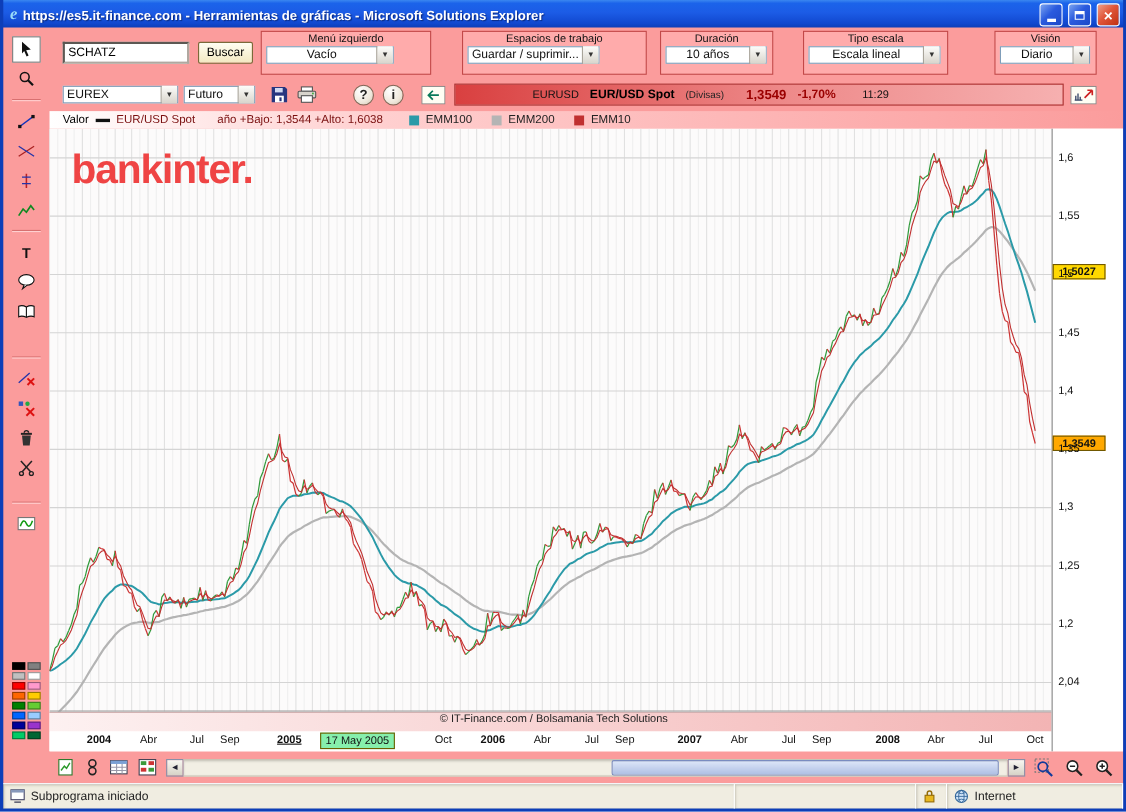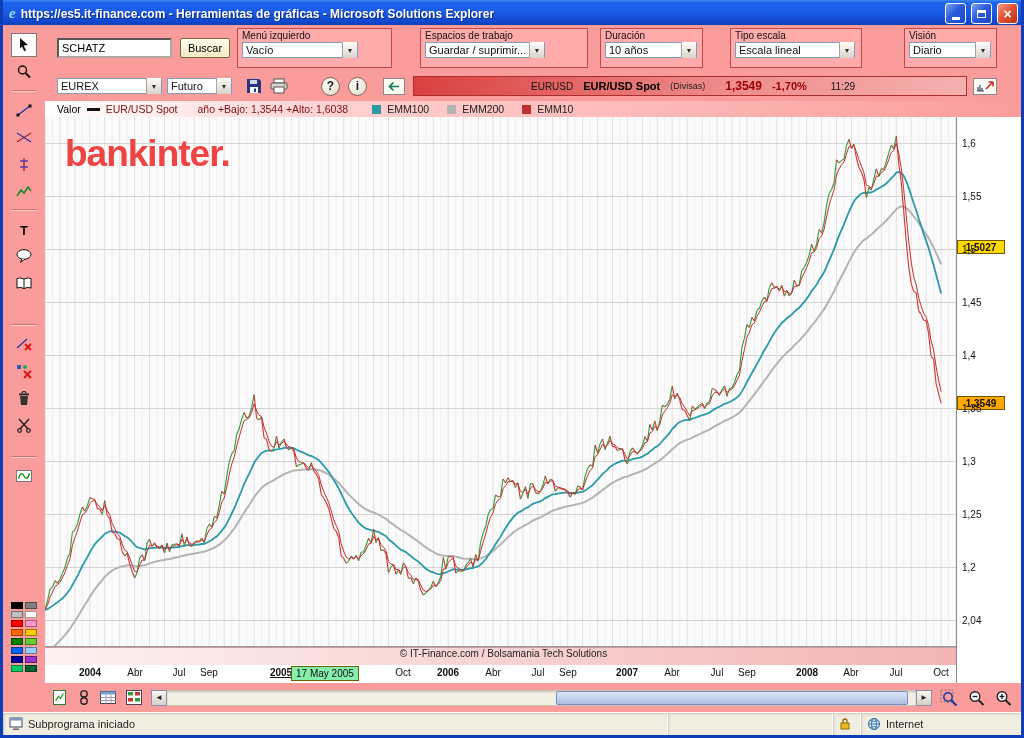--- a/index.html
+++ b/index.html
@@ -29,32 +29,32 @@
   .gap-md { margin-top:16px; }
   .palette { margin-top:auto; margin-bottom:40px; display:grid; grid-template-columns:12px 12px; gap:2px; }
   .swatch { width:12px; height:7px; border:1px solid rgba(0,0,0,.4); }
 
   .main { flex:1; display:flex; flex-direction:column; }
 
   
   .row1 { height:46px; flex:0 0 46px; display:flex; align-items:center; padding-left:12px; }
   .search-input { width:115px; height:20px; border:2px inset #b0a8a0; background:#fff; font-size:11px; font-family:"Liberation Sans",sans-serif; padding:0 3px; }
   .buscar { width:50px; height:20px; margin-left:8px; background:linear-gradient(180deg,#fffef2,#f3e9c2); border:1px solid #7a6a3a; border-radius:2px; font-size:11px; font-family:"Liberation Sans",sans-serif; }
-  .panel { border:1px solid #c24848; background:#ffabab; height:40px; padding:1px 4px 0 4px; }
+  .panel { border:1px solid #c24848; background:#ffabab; height:40px; padding:1px 4px 0 4px;text-align:center; }
   .panel-label { font-size:10px; color:#111; margin-bottom:1px; white-space:nowrap; }
   .combo { background:#fff; border:1px solid #7f9db9; height:16px; display:flex; align-items:center; font-size:11px; }
   .combo-text { flex:1; padding:0 3px; white-space:nowrap; overflow:hidden; color:#111; }
   .combo-btn { width:15px; height:16px; flex:0 0 15px; background:linear-gradient(180deg,#fdfdfb,#d8d4cb); border-left:1px solid #a8a49a; display:flex; align-items:center; justify-content:center; font-size:7px; color:#333; }
 
   
   .row2 { height:30px; flex:0 0 30px; display:flex; align-items:center; padding-left:12px; }
   .iconbtn { display:flex; align-items:center; justify-content:center; }
   .round { width:19px; height:19px; border-radius:50%; border:1px solid #806858; font-weight:bold; font-size:12px; color:#222;
     background:radial-gradient(circle at 35% 30%, #ffffff, #efe8dc 60%, #cfc4b2); display:flex; align-items:center; justify-content:center; }
-  .banner { height:20px; border:1px solid #a83030; display:flex; align-items:center; gap:10px; padding-left:117px;
+  .banner { height:20px; border:1px solid #a83030; display:flex; align-items:center; gap:10px; padding-left:70px;
     background:linear-gradient(90deg,#d94040 0%,#ee8a8a 55%,#f6b0b0 100%); white-space:nowrap; overflow:hidden; }
   .b-sym { font-size:10px; color:#111; }
   .b-name { font-size:11px; font-weight:bold; color:#000; }
   .b-cat { font-size:9px; color:#222; }
   .b-price { font-size:12px; font-weight:bold; color:#9a0000; margin-left:10px; }
   .b-chg { font-size:11px; font-weight:bold; color:#9a0000; }
   .b-time { font-size:10px; color:#111; margin-left:14px; }
 
   
   .legend { height:16px; flex:0 0 16px; display:flex; align-items:center; gap:6px; padding-left:12px; font-size:10.5px;
@@ -848,21 +848,21 @@
           <div class="copystrip">
             <span>© IT-Finance.com / Bolsamania Tech Solutions</span>
             <span class="rt">Buscar en tiempo real</span>
           </div>
           <div class="xaxis" id="xaxis">
             <div class="cursor-box" id="cursor-box" style="left: 246px;">17 May 2005</div>
           <span class="xlab bold" style="left: 45px; text-align: right;">2004</span>
               <span class="xlab" style="left: 90px;">Abr</span>
               <span class="xlab" style="left: 134px;">Jul</span>
               <span class="xlab" style="left: 164px;">Sep</span>
-              <span class="xlab bold" style="left: 236px; text-decoration: underline;">2005</span>
+              <span class="xlab bold" style="left: 218px; text-decoration: underline;">2005</span>
               <span class="xlab" style="left: 358px;">Oct</span>
               <span class="xlab bold" style="left: 403px;">2006</span>
               <span class="xlab" style="left: 448px;">Abr</span>
               <span class="xlab" style="left: 493px;">Jul</span>
               <span class="xlab" style="left: 523px;">Sep</span>
               <span class="xlab bold" style="left: 582px;">2007</span>
               <span class="xlab" style="left: 627px;">Abr</span>
               <span class="xlab" style="left: 672px;">Jul</span>
               <span class="xlab" style="left: 702px;">Sep</span>
               <span class="xlab bold" style="left: 762px;">2008</span>

